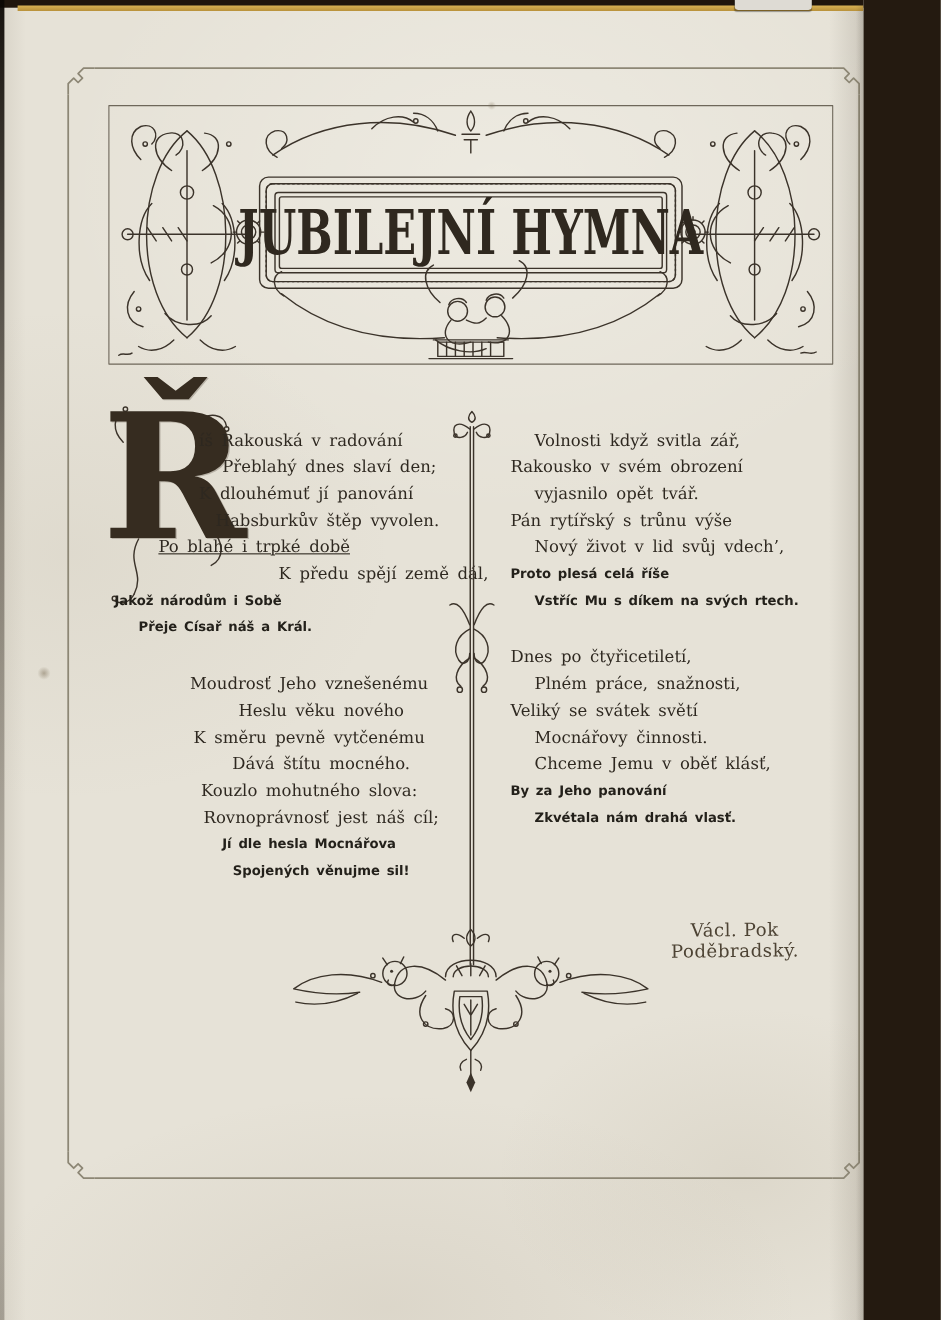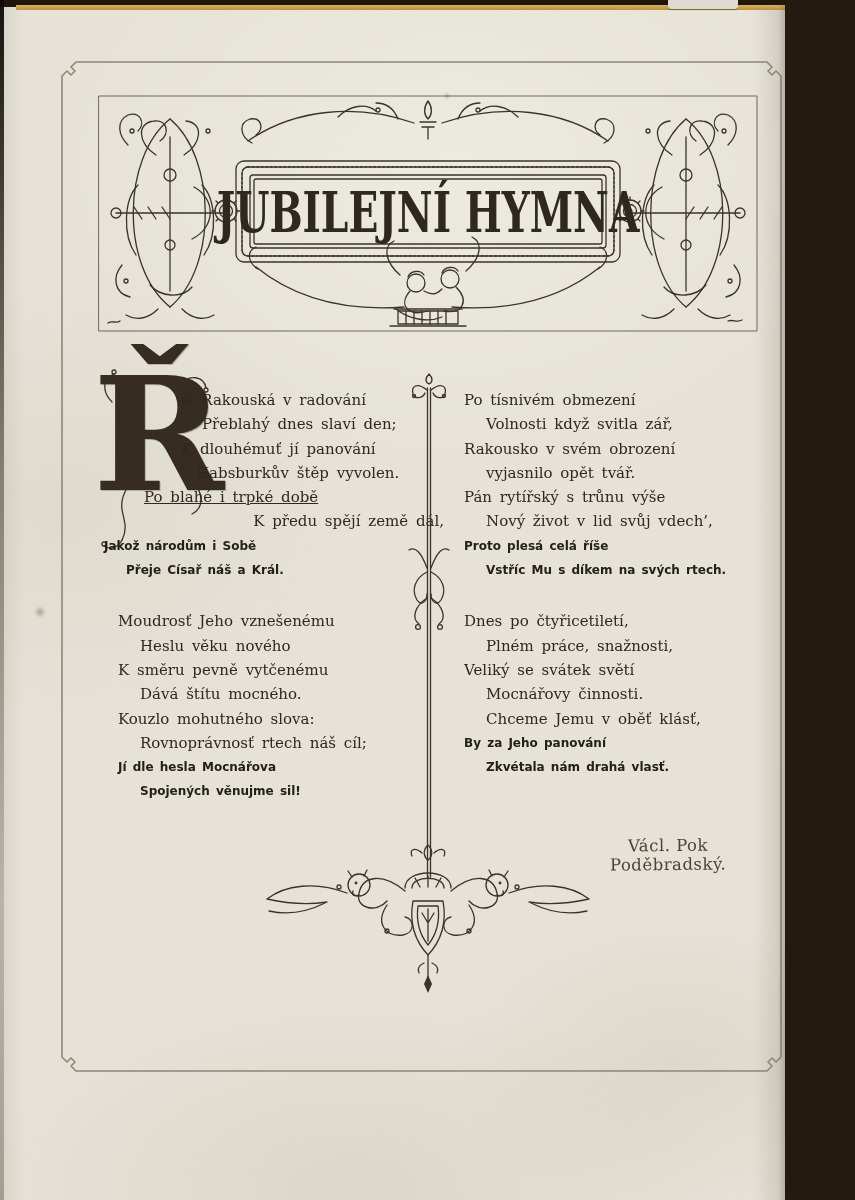--- a/index.html
+++ b/index.html
@@ -32,21 +32,21 @@
   .dropcap{position:absolute;left:93px;top:356px;font-size:158px;line-height:1;font-weight:bold;color:#362c20;
     font-family:"DejaVu Serif",serif; text-shadow:1px 1px 0 rgba(54,44,32,.25);}
 
   .col{position:absolute;width:340px;top:388px;}
   .col-left{left:104px;}
   .col-right{left:464px;}
   .line{white-space:nowrap;font-size:15px;line-height:24.3px;word-spacing:3px;color:#2e2820;}
   .line.bold{font-family:"DejaVu Sans",sans-serif;font-weight:700;font-size:12px;word-spacing:2px;color:#23201a;}
   .line.ind{margin-left:22px;}
   .stanza{margin:0 0 27px 0;}
-  .col-left .stanza:nth-child(2){margin-left:14px;}
+  .col-left .stanza:nth-child(2){margin-left:14px;text-align:center;}
   .stanza.drop .line:nth-child(1){margin-left:77px;}
   .stanza.drop .line:nth-child(2){margin-left:98px;}
   .stanza.drop .line:nth-child(3){margin-left:77px;}
   .stanza.drop .line:nth-child(4){margin-left:92px;}
   .stanza.drop .line:nth-child(5){margin-left:40px;text-decoration:underline;}
   .stanza.drop .line:nth-child(6){margin-left:75px;text-align:right;}
 
   .signature{position:absolute;left:568px;top:836px;width:200px;text-align:center;font-size:16.5px;color:#4d4334;
     letter-spacing:.5px;transform:rotate(-.6deg);}
 </style>
@@ -172,28 +172,27 @@
         <div class="line ind">K předu spějí země dál,</div>
         <div class="line bold">Jakož národům i Sobě</div>
         <div class="line ind bold">Přeje Císař náš a Král.</div>
       </div>
       <div class="stanza">
         <div class="line">Moudrosť Jeho vznešenému</div>
         <div class="line ind">Heslu věku nového</div>
         <div class="line">K směru pevně vytčenému</div>
         <div class="line ind">Dává štítu mocného.</div>
         <div class="line">Kouzlo mohutného slova:</div>
-        <div class="line ind">Rovnoprávnosť rtech náš cíl;</div>
+        <div class="line ind">Rovnoprávnosť jest náš cíl;</div>
         <div class="line bold">Jí dle hesla Mocnářova</div>
         <div class="line ind bold">Spojených věnujme sil!</div>
       </div>
     </div>
   <div class="col col-right">
       <div class="stanza">
-        <div class="line">Po tísnivém obmezení</div>
         <div class="line ind">Volnosti když svitla zář,</div>
         <div class="line">Rakousko v svém obrození</div>
         <div class="line ind">vyjasnilo opět tvář.</div>
         <div class="line">Pán rytířský s trůnu výše</div>
         <div class="line ind">Nový život v lid svůj vdech’,</div>
         <div class="line bold">Proto plesá celá říše</div>
         <div class="line ind bold">Vstříc Mu s díkem na svých rtech.</div>
       </div>
       <div class="stanza">
         <div class="line">Dnes po čtyřicetiletí,</div>

